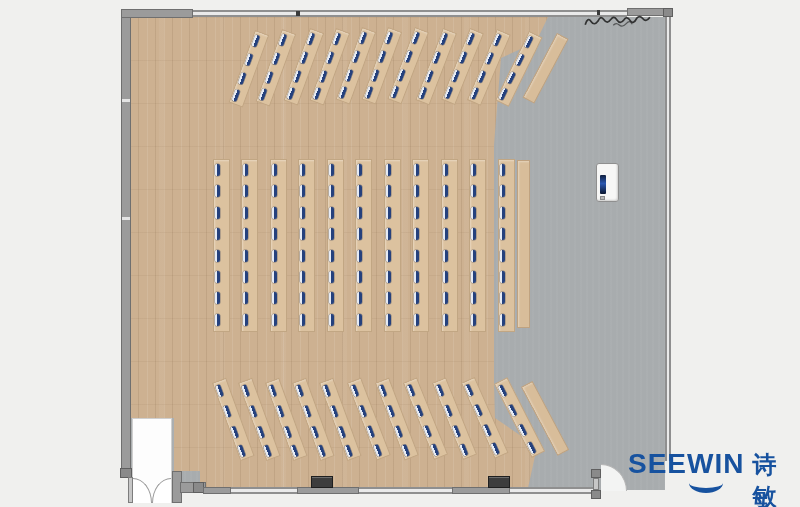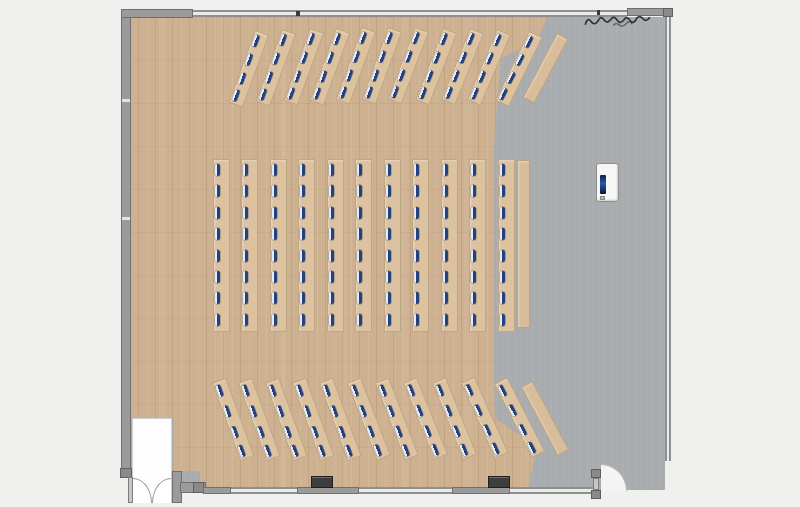--- a/index.html
+++ b/index.html
@@ -357,14 +357,19 @@
   <div class="abs" id="podium">
     <div class="abs" id="podium-screen"></div>
     <div class="abs" id="podium-pad"></div>
   </div>
 
   <svg class="abs" id="scribble" viewBox="0 0 70 18">
     <path d="M2 12 Q5 4 8 9 T15 9 Q18 3 21 8 T28 8 Q31 4 34 9 T41 9 Q44 5 47 10 T54 8 Q57 5 60 9 T67 8" fill="none" stroke="#1c1c1c" stroke-width="1.7" opacity="0.85"></path>
     <path d="M30 14 q3 -3 6 0 t7 -1 t6 1" fill="none" stroke="#1c1c1c" stroke-width="1.2" opacity="0.6"></path>
   </svg>
 
+  <div class="abs" id="logo">
+    <span id="logo-brand">SEEWIN</span>
+    <span id="logo-brand-cn">诗敏</span>
+    <div id="logo-smile"></div>
+  </div>
 
 </div>
 
 </body></html>

